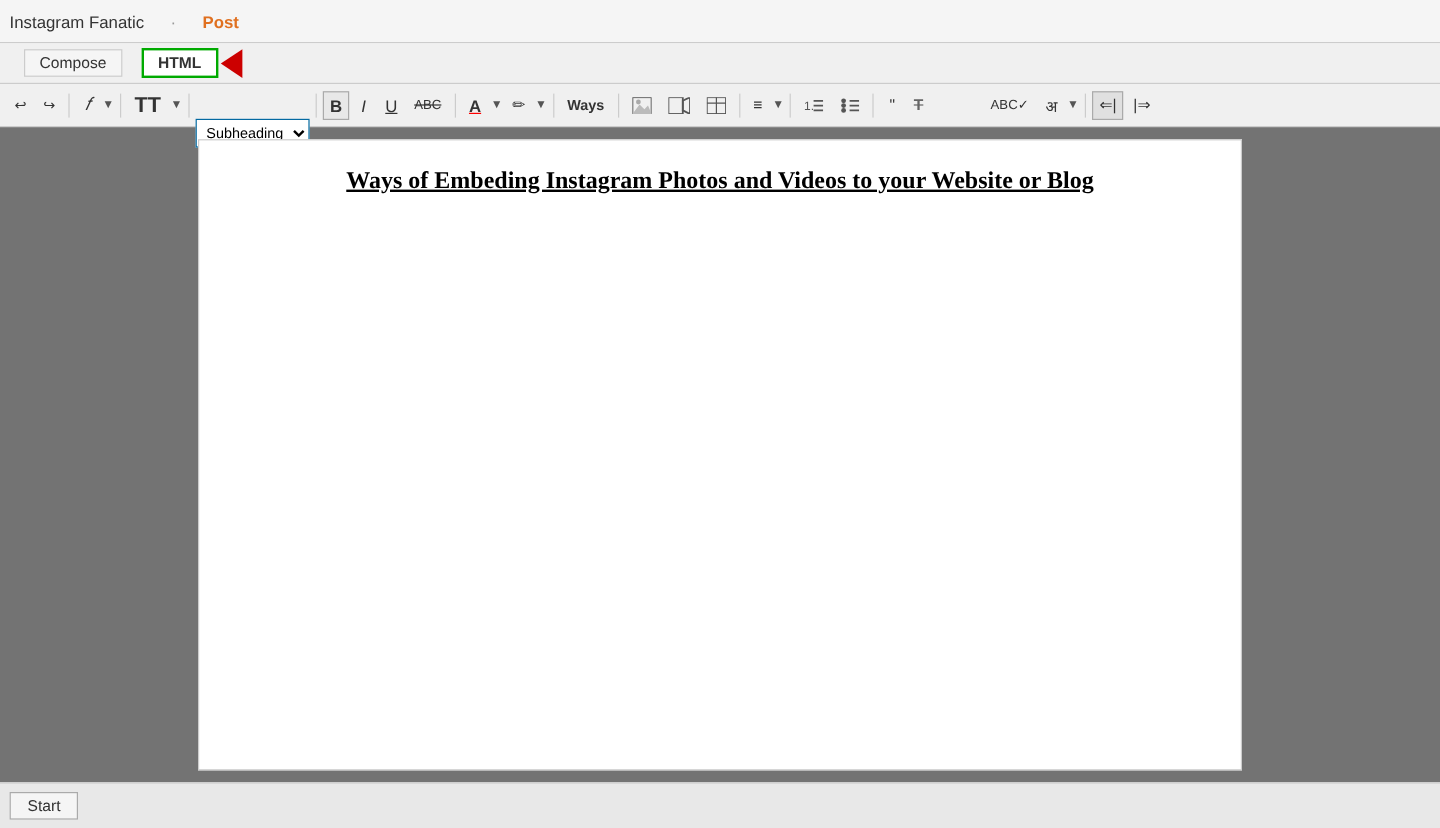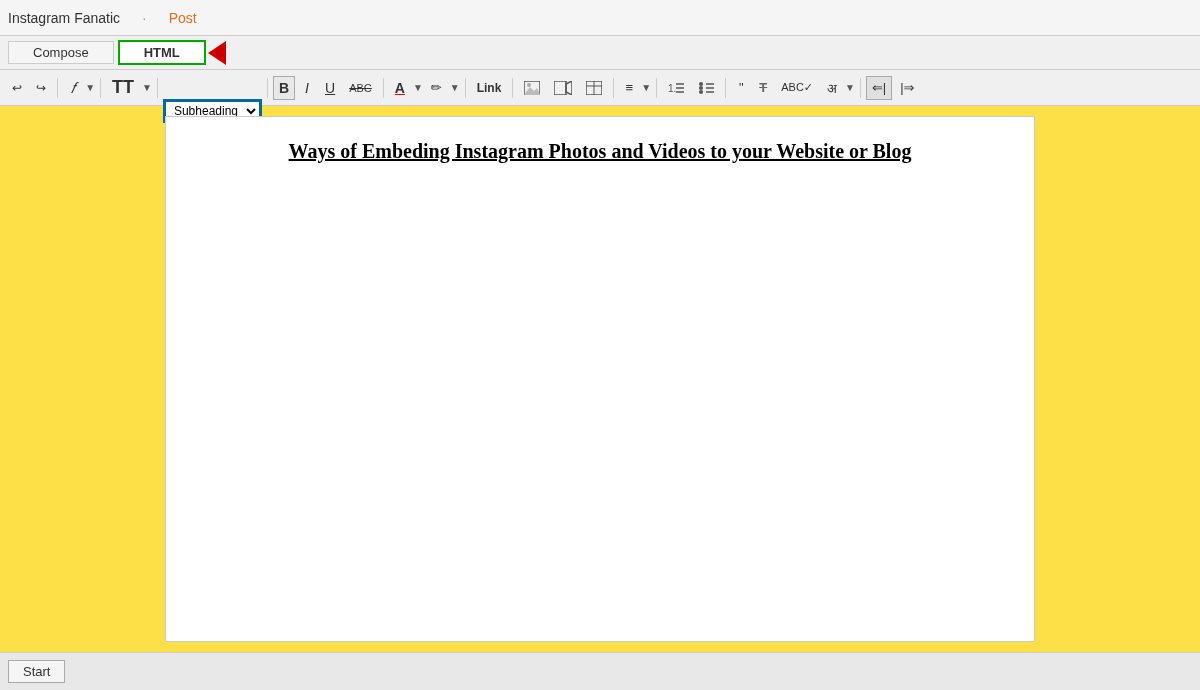--- a/index.html
+++ b/index.html
@@ -31,21 +31,21 @@
     #brand-name {
       font-weight: normal;
       color: #333;
     }
     #brand-dot {
       color: #999;
       margin: 0 2px;
     }
     #brand-post {
       color: #e07020;
-      font-weight: normal;
+      font-weight: bold;
     }
     #post-title-input {
       flex: 1;
       margin-left: 8px;
       border: 1px solid #ccc;
       padding: 3px 6px;
       font-size: 13px;
       background: white;
       color: #333;
       height: 26px;
@@ -55,26 +55,27 @@
     #tab-row {
       display: flex;
       align-items: center;
       background: #f0f0f0;
       border-bottom: 1px solid #ccc;
       padding: 4px 8px;
       height: 34px;
       gap: 4px;
     }
     .tab-btn {
-      padding: 3px 24px;
+      padding: 3px 12px;
       border: 1px solid #ccc;
       background: #f5f5f5;
       cursor: pointer;
       font-size: 13px;
       color: #333;
+      margin-left: 12px;
     }
     .tab-btn.active {
       background: white;
       border: 2px solid #00aa00;
       font-weight: bold;
     }
 
     
     #html-arrow {
       position: relative;
@@ -117,21 +118,21 @@
     }
     .toolbar-separator {
       width: 1px;
       height: 20px;
       background: #ccc;
       margin: 0 3px;
     }
     .toolbar-select {
       height: 24px;
       font-size: 12px;
-      border: 3px solid #0369a1;
+      border: 1px solid #0369a1;
       background: white;
       padding: 0 4px;
       cursor: pointer;
       margin-top: 46px;
     }
     .toolbar-btn-bold {
       font-weight: bold;
       font-size: 14px;
       border: 1px solid #aaa;
       background: #e8e8e8;
@@ -145,21 +146,21 @@
       font-size: 14px;
     }
     .toolbar-btn-link {
       font-size: 12px;
       font-weight: bold;
     }
 
     
     #editor-container {
       display: flex;
-      background: #fde047;
+      background: #737373;
       padding: 10px 8px;
       flex: 1;
       height: calc(690px - 36px - 34px - 36px - 38px);
     }
     #editor-area {
       flex: 1;
       margin: 0 auto;
       background: white;
       border: 1px solid #ccc;
       max-width: 870px;
@@ -233,21 +234,21 @@
   <button class="toolbar-btn toolbar-btn-bold">B</button>
   <button class="toolbar-btn toolbar-btn-italic">I</button>
   <button class="toolbar-btn toolbar-btn-underline">U</button>
   <button class="toolbar-btn" style="text-decoration:line-through; font-size:11px;text-align:center;">ABC</button>
   <div class="toolbar-separator"></div>
   <button class="toolbar-btn" style="text-decoration:underline; text-decoration-color: red; color:#333; font-size:14px; font-weight:bold;">A</button>
   <span style="font-size:10px; color:#555;">▼</span>
   <button class="toolbar-btn" style="font-size:13px;">✏</button>
   <span style="font-size:10px; color:#555;">▼</span>
   <div class="toolbar-separator"></div>
-  <button class="toolbar-btn toolbar-btn-link">Link</button>
+  <button class="toolbar-btn toolbar-btn-link">Ways</button>
   <div class="toolbar-separator"></div>
   <button class="toolbar-btn" style="font-size:13px;">
     <svg width="16" height="14" viewBox="0 0 16 14">
       <rect x="0" y="0" width="16" height="14" fill="none" stroke="#555" stroke-width="1.5"></rect>
       <circle cx="5" cy="4" r="2" fill="#aaa"></circle>
       <polygon points="0,14 6,6 10,10 13,7 16,14" fill="#bbb"></polygon>
     </svg>
   </button>
   <button class="toolbar-btn" style="font-size:13px;">
     <svg width="18" height="14" viewBox="0 0 18 14">
@@ -280,21 +281,21 @@
       <circle cx="3" cy="7" r="2" fill="#555"></circle>
       <circle cx="3" cy="11" r="2" fill="#555"></circle>
       <line x1="8" y1="3" x2="16" y2="3" stroke="#555" stroke-width="1.5"></line>
       <line x1="8" y1="7" x2="16" y2="7" stroke="#555" stroke-width="1.5"></line>
       <line x1="8" y1="11" x2="16" y2="11" stroke="#555" stroke-width="1.5"></line>
     </svg>
   </button>
   <div class="toolbar-separator"></div>
   <button class="toolbar-btn" style="font-size:13px;">"</button>
   <button class="toolbar-btn" style="font-size:13px; font-weight:bold; text-decoration:line-through; color:#666;">T</button>
-  <button class="toolbar-btn" style="font-size:11px;">ABC✓</button>
+  <button class="toolbar-btn" style="font-size:11px;margin-left:42px;">ABC✓</button>
   <button class="toolbar-btn" style="font-size:13px;">अ</button>
   <span style="font-size:10px; color:#555;">▼</span>
   <div class="toolbar-separator"></div>
   <button class="toolbar-btn" style="font-size:13px; border:1px solid #aaa; background:#e0e0e0;">⇐|</button>
   <button class="toolbar-btn" style="font-size:13px;">|⇒</button>
 </div>
 
 <div id="editor-container">
   <div id="editor-area">
     <div id="editor-content">

